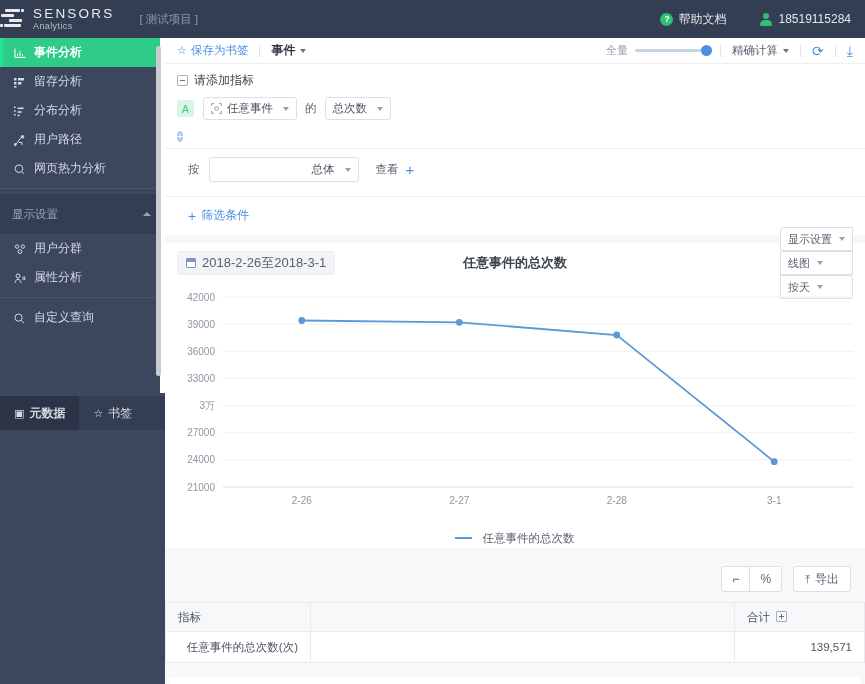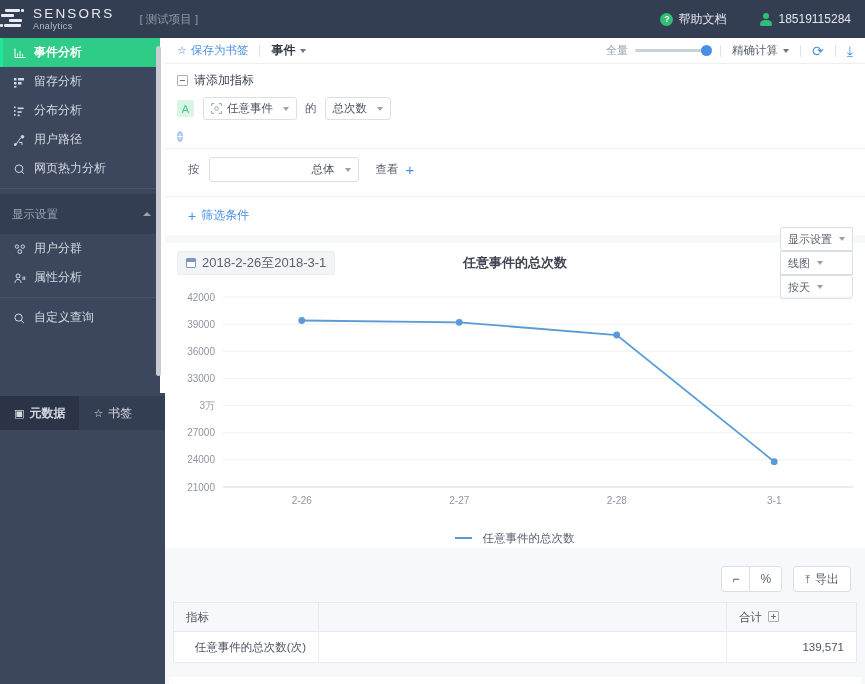--- a/index.html
+++ b/index.html
@@ -254,21 +254,21 @@
     height: 26px; border: 1px solid #dcdfe6; background: #fff; font-size: 12px;
     color: #5a6170; display: flex; align-items: center; justify-content: center;
     padding: 0 10px;
   }
   .ebtn.l { border-radius: 3px 0 0 3px; }
   .ebtn.r { border-radius: 0 3px 3px 0; margin-left: -1px; }
   .ebtn.single { border-radius: 3px; margin-left: 11px; padding: 0 11px; }
   .up-ico { margin-right: 5px; font-size: 11px; }
 
   
-  .tbl-wrap { background: #fff; margin: 0 8px; }
+  .tbl-wrap { background: #fff; margin: 0 0; }
   table { width: 100%; border-collapse: collapse; }
   th, td { font-size: 11.5px; color: #4d5361; font-weight: normal; text-align: right; }
   thead th {
     height: 29px; background: #f7f8fa; border: 1px solid #e8eaee;
     padding: 0 12px; text-align: left;
   }
   thead th.right { }
   tbody td {
     height: 31px; border: 1px solid #e8eaee; padding: 0 12px; background: #fff;
   }

